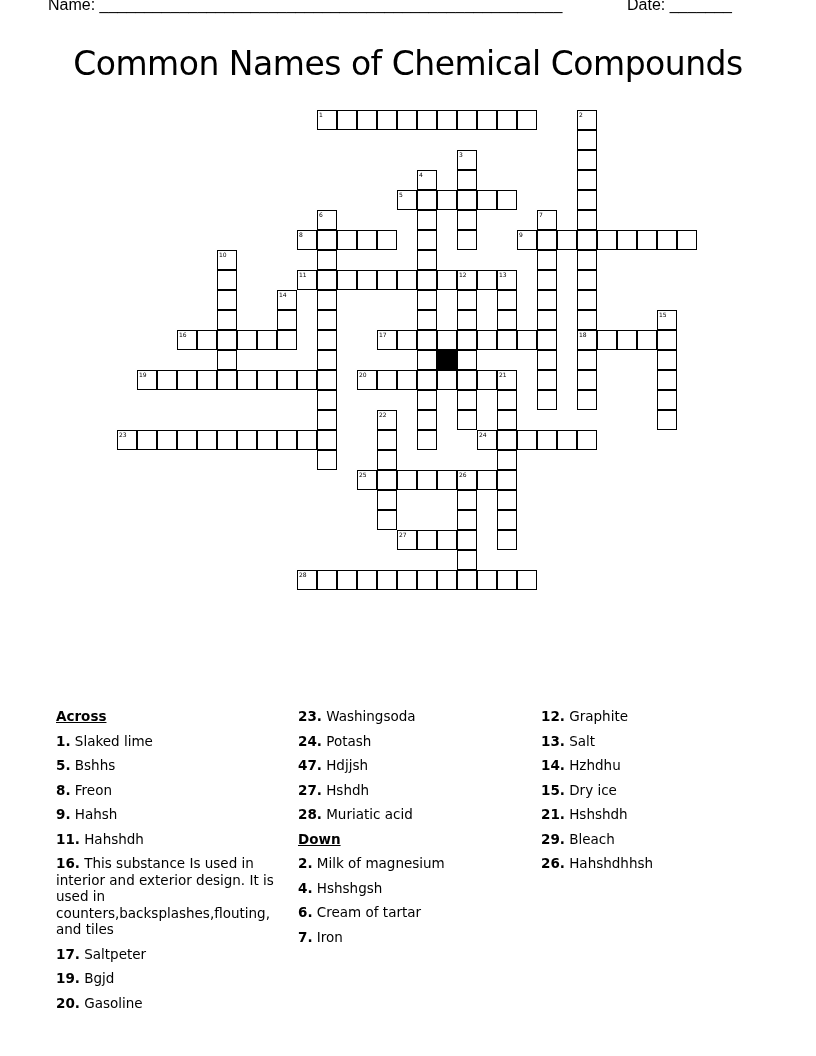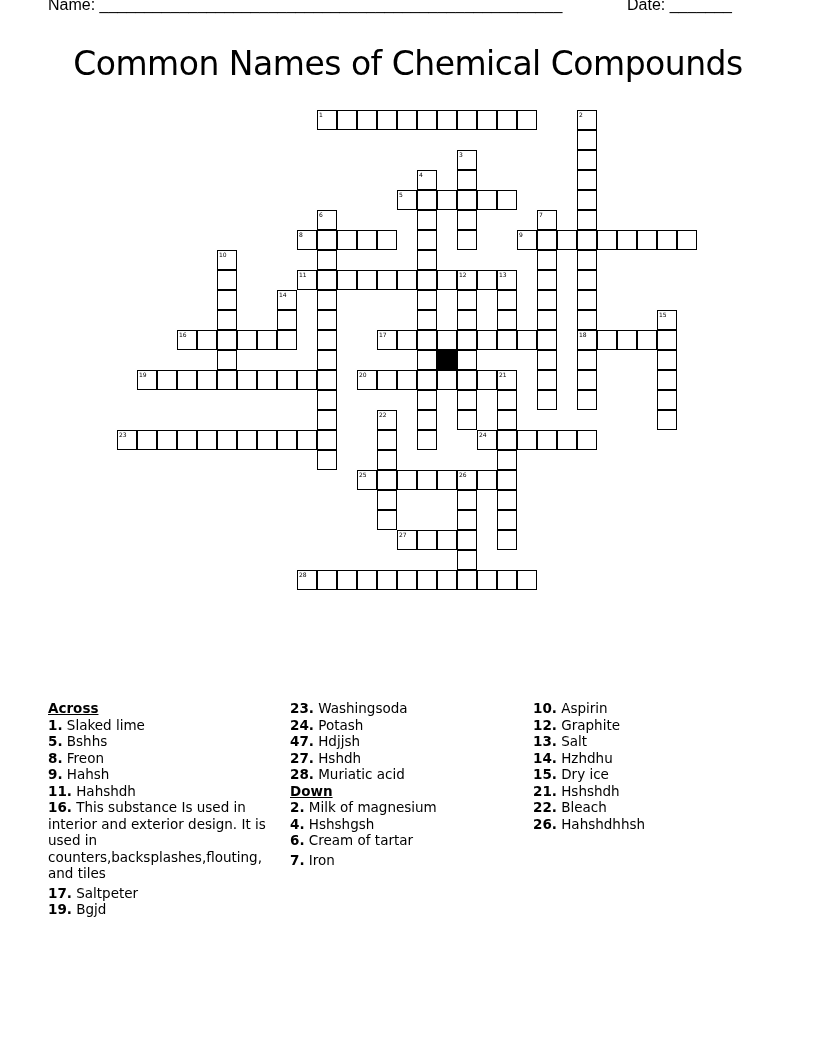--- a/index.html
+++ b/index.html
@@ -12,21 +12,21 @@
   .grid { position: absolute; left: 0; top: 0; width: 816px; height: 620px; }
   .cell { position: absolute; width: 20px; height: 20px; box-sizing: border-box;
           border: 1px solid #000; background: #fff; margin-left: 0; margin-top: 0; }
   .cell.black { background: #000; }
   .num { position: absolute; left: 1px; top: 0px; font-family: "DejaVu Sans", sans-serif;
          font-size: 6px; line-height: 7px; color: #000; }
   .clues { position: absolute; top: 700px; font-family: "DejaVu Sans", sans-serif; font-size: 13.5px; line-height: 16.5px; }
   .col1 { left: 48px; width: 236px; }
   .col2 { left: 290px; width: 236px; }
   .col3 { left: 533px; width: 236px; }
-  .clue { margin: 0; }
+  .clue { margin: 8px; }
   .clue b { font-weight: bold; }
   .section { font-weight: bold; text-decoration: underline; }
 </style>
 </head>
 <body>
 
 <div class="hdr hdr-name">Name: ____________________________________________________</div>
 <div class="hdr hdr-date">Date: _______</div>
 
 <div class="title">Common Names of Chemical Compounds</div>
@@ -292,37 +292,37 @@
 <div class="clues col1">
   <div class="clue section">Across</div>
   <div class="clue"><b>1.</b> <span>Slaked lime</span></div>
   <div class="clue"><b>5.</b> <span>Bshhs</span></div>
   <div class="clue"><b>8.</b> <span>Freon</span></div>
   <div class="clue"><b>9.</b> <span>Hahsh</span></div>
   <div class="clue"><b>11.</b> <span>Hahshdh</span></div>
   <div class="clue" style="margin-bottom:3px"><b>16.</b> <span>This substance Is used in interior and exterior design. It is used in counters,backsplashes,flouting, and tiles</span></div>
   <div class="clue"><b>17.</b> <span>Saltpeter</span></div>
   <div class="clue"><b>19.</b> <span>Bgjd</span></div>
+  <div class="clue"><b>20.</b> <span>Gasoline</span></div>
 </div>
 
 <div class="clues col2">
   <div class="clue"><b>23.</b> <span>Washingsoda</span></div>
   <div class="clue"><b>24.</b> <span>Potash</span></div>
   <div class="clue"><b>47.</b> <span>Hdjjsh</span></div>
   <div class="clue"><b>27.</b> <span>Hshdh</span></div>
   <div class="clue"><b>28.</b> <span>Muriatic acid</span></div>
   <div class="clue section">Down</div>
   <div class="clue"><b>2.</b> <span>Milk of magnesium</span></div>
   <div class="clue"><b>4.</b> <span>Hshshgsh</span></div>
   <div class="clue" style="margin-bottom:3px"><b>6.</b> <span>Cream of tartar</span></div>
   <div class="clue"><b>7.</b> <span>Iron</span></div>
 </div>
 
 <div class="clues col3">
-  <div class="clue"><b>10.</b> <span>Aspirin</span></div>
   <div class="clue"><b>12.</b> <span>Graphite</span></div>
   <div class="clue"><b>13.</b> <span>Salt</span></div>
   <div class="clue"><b>14.</b> <span>Hzhdhu</span></div>
   <div class="clue"><b>15.</b> <span>Dry ice</span></div>
   <div class="clue"><b>21.</b> <span>Hshshdh</span></div>
-  <div class="clue"><b>22.</b> <span>Bleach</span></div>
+  <div class="clue"><b>29.</b> <span>Bleach</span></div>
   <div class="clue"><b>26.</b> <span>Hahshdhhsh</span></div>
 </div>
 
 </body></html>

